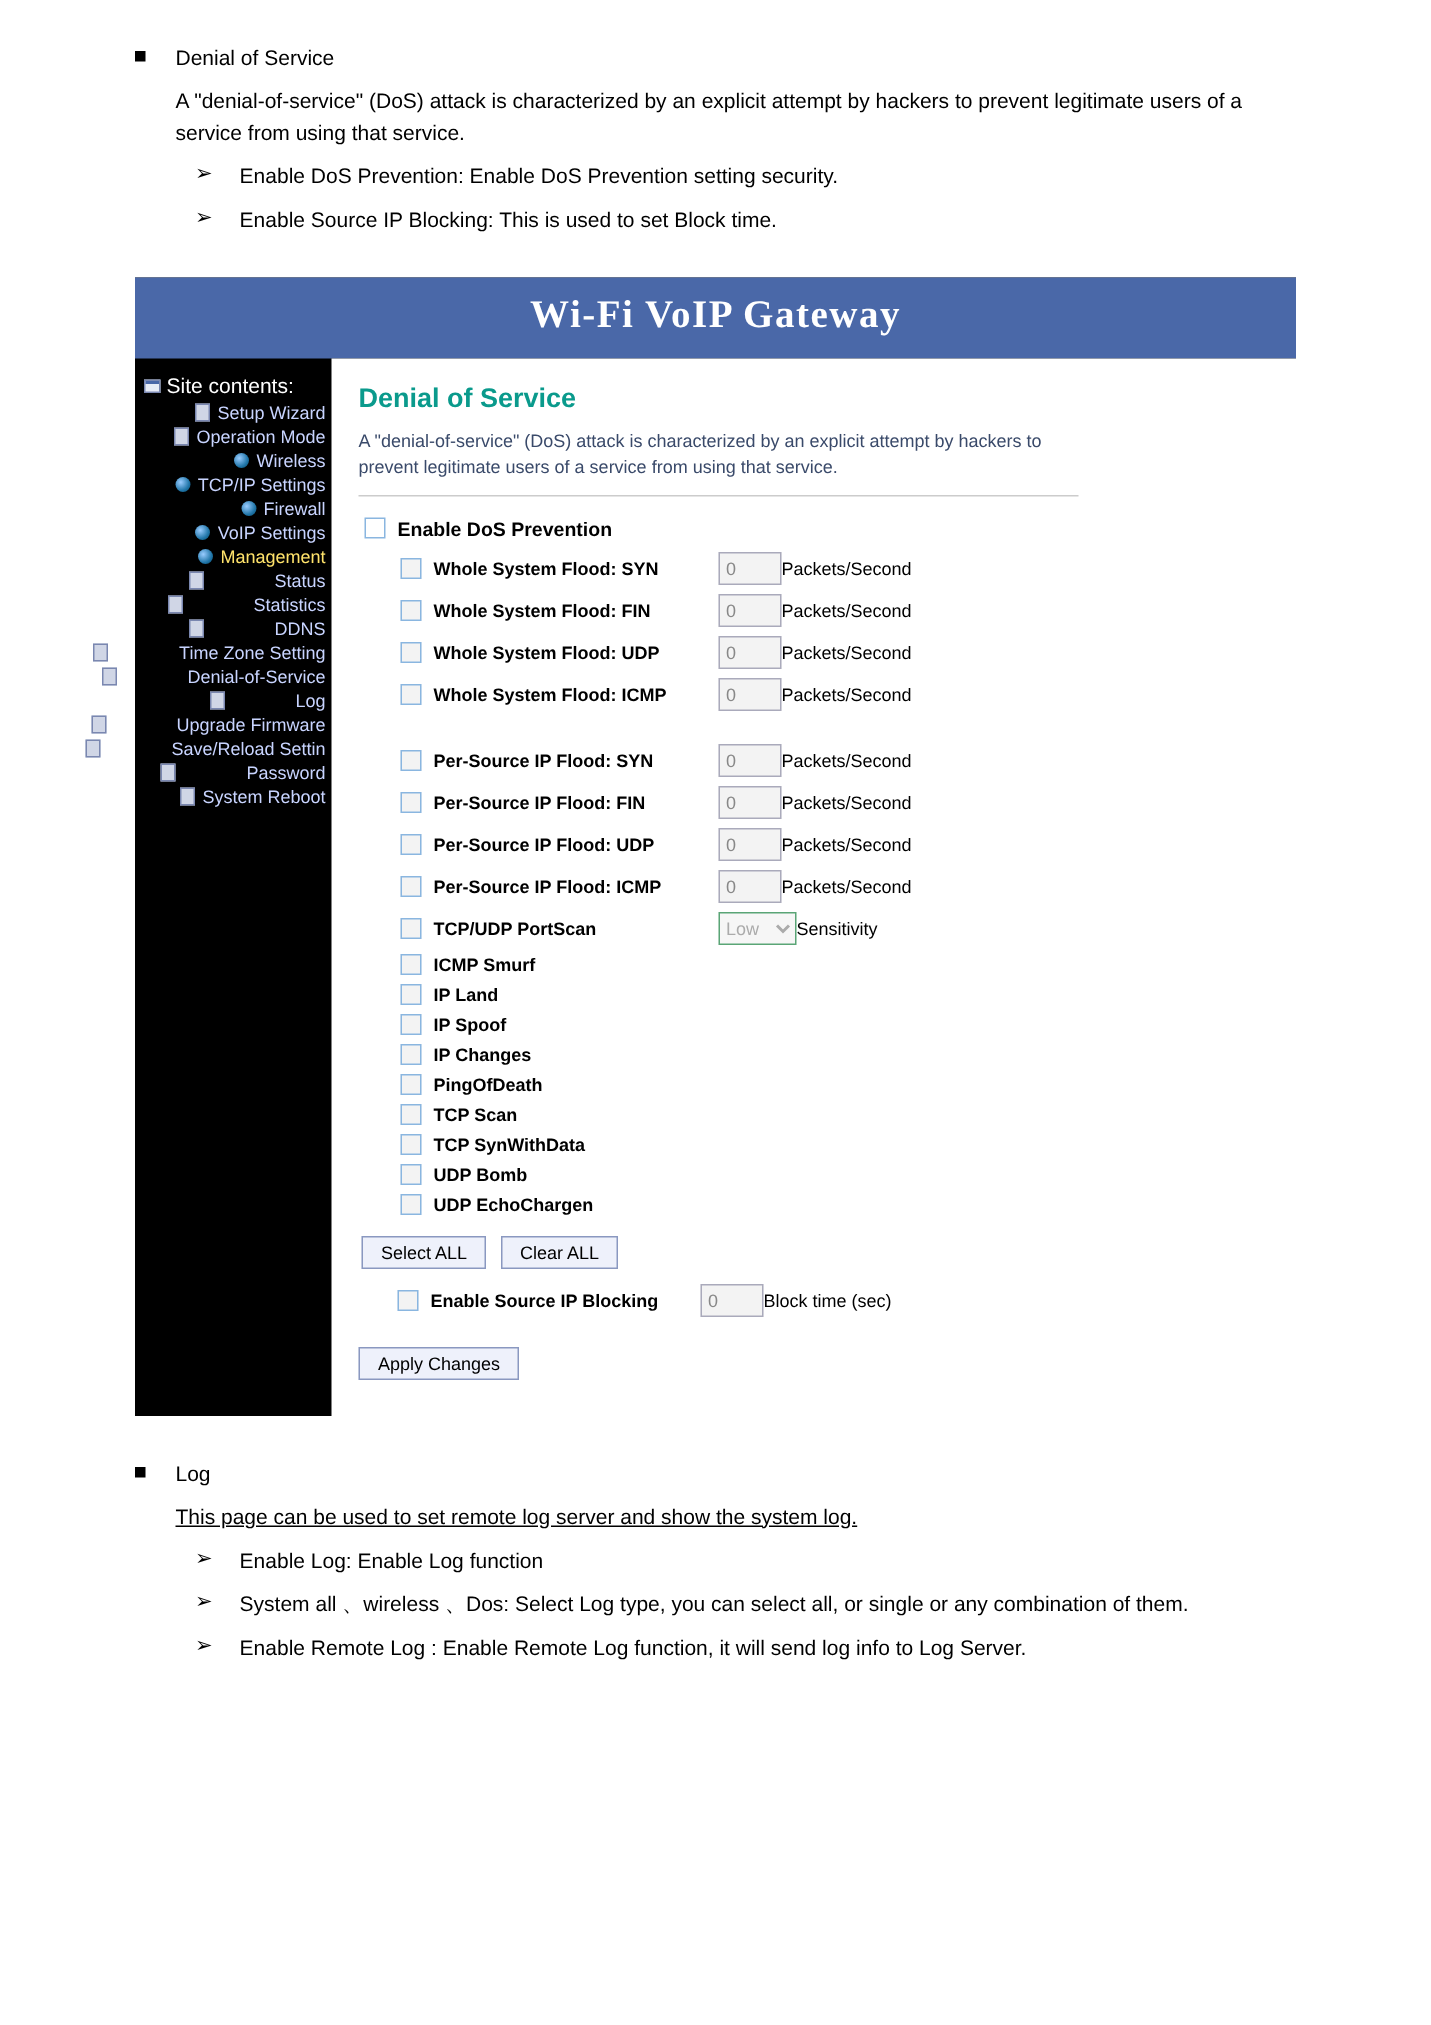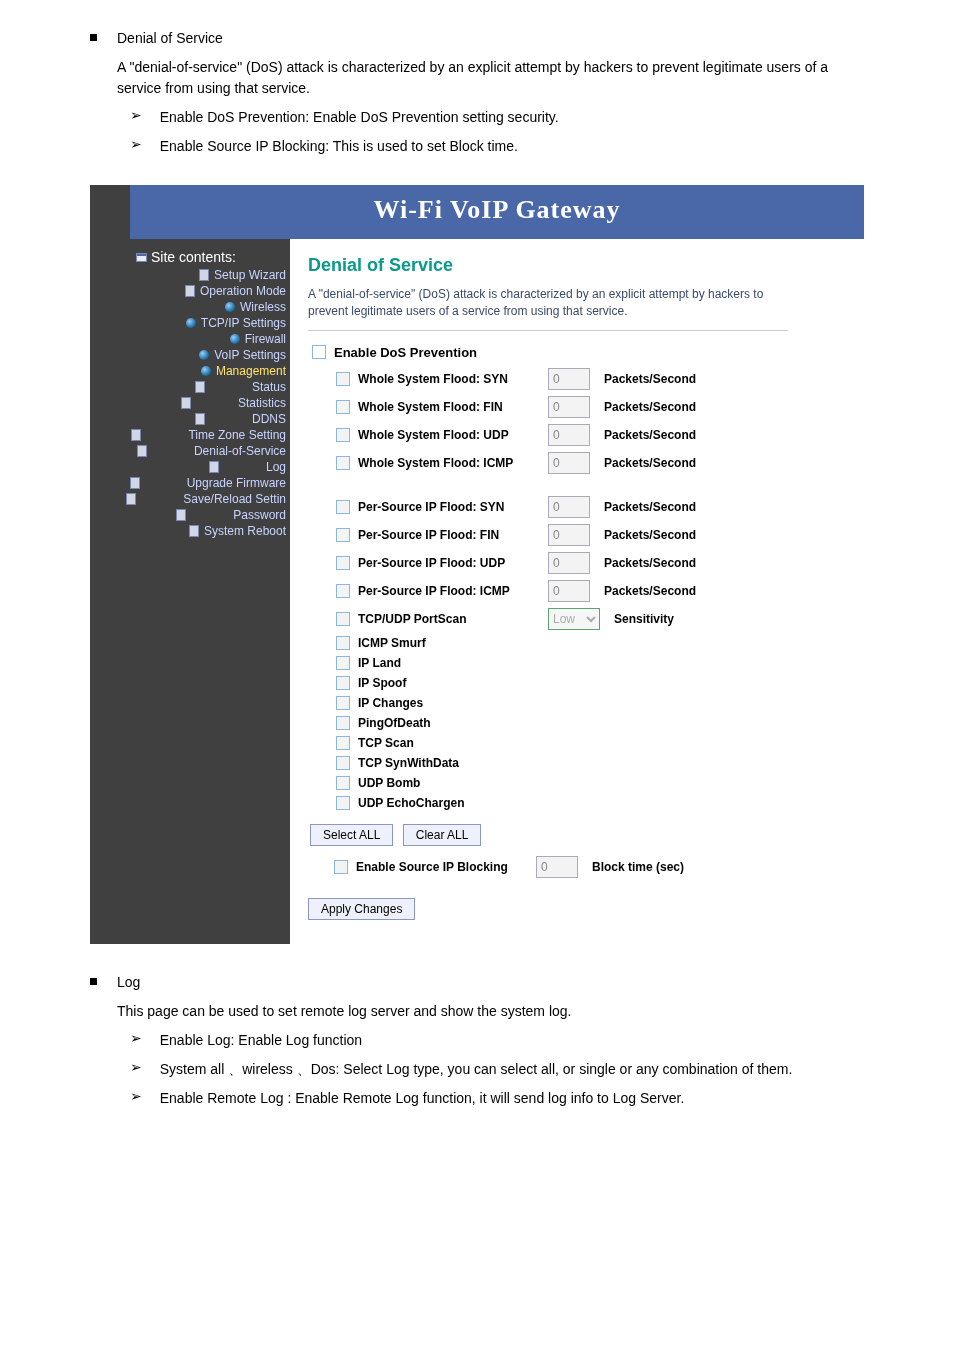--- a/index.html
+++ b/index.html
@@ -4,46 +4,46 @@
   <style>
     * { margin: 0; padding: 0; box-sizing: border-box; }
     body { font-family: Arial, sans-serif; width: 954px; background: #fff; }
 
     .doc-text { padding: 20px 90px; color: #000; font-size: 14px; }
     .bullet-row { display: flex; align-items: flex-start; margin: 8px 0; }
     .bullet-square { width: 7px; height: 7px; background: #000; margin-top: 6px; margin-right: 20px; flex-shrink: 0; }
     .bullet-arrow { margin-left: 40px; margin-right: 18px; flex-shrink: 0; color: #000; font-size: 14px; }
     .doc-line { line-height: 1.5; }
 
-    .app-wrap { margin: 0 90px; background: #404040; padding-left: 40px; }
+    .app-wrap { margin: 0 90px; background: #000000; }
     .titlebar { background: #4a68a8; color: #fff; text-align: center; font-size: 26px; font-family: "Times New Roman", serif; font-weight: bold; padding: 10px 0 14px; letter-spacing: 1px; }
 
     .app-body { display: flex; }
-    .sidebar { width: 160px; padding: 10px 4px 10px 6px; color: #c8d4ff; font-size: 12px; }
+    .sidebar { width: 131px; padding: 10px 4px 10px 6px; color: #c8d4ff; font-size: 12px; }
     .sb-title { color: #fff; font-size: 14px; display: flex; align-items: center; gap: 4px; margin-bottom: 2px; }
     .sb-item { display: flex; align-items: center; gap: 5px; padding: 1px 0 1px 14px; white-space: nowrap; cursor: pointer; justify-content: flex-end; }
     .sb-sub { padding-left: 28px; gap: 47px; }
     .sb-active { color: #ffe36b; }
     .ico-globe { width: 10px; height: 10px; border-radius: 50%; background: radial-gradient(circle at 35% 35%, #9cf 0%, #27a 60%, #046 100%); display: inline-block; flex-shrink: 0; }
     .ico-file { width: 10px; height: 12px; background: #d0d6e6; border: 1px solid #7a87b0; position: relative; display: inline-block; flex-shrink: 0; }
     .ico-window { width: 11px; height: 9px; background: #e8ecf6; border: 1px solid #7a87b0; display: inline-block; flex-shrink: 0; position: relative; }
     .ico-window::before { content: ""; position: absolute; top: 0; left: 0; right: 0; height: 2px; background: #4a68a8; }
 
     .content { flex: 1; background: #fff; padding: 16px 18px 24px; color: #000; font-size: 12px; }
     .content h2 { color: #0a9a8c; font-size: 18px; font-weight: bold; margin-bottom: 10px; }
     .content .desc { color: #3a4a6a; font-size: 12px; line-height: 1.4; max-width: 480px; padding-bottom: 10px; border-bottom: 1px solid #ccc; margin-bottom: 14px; }
 
     .row { display: flex; align-items: center; margin: 6px 0; padding-left: 4px; }
     .row .cb { flex-shrink: 0; }
     .row.enable { font-weight: bold; font-size: 13px; margin-bottom: 8px; }
     .opt-rows { padding-left: 24px; }
     .opt-label { font-weight: bold; width: 190px; margin-left: 8px; }
     .opt-input { width: 42px; height: 22px; border: 1px solid #aab; background: #f3f3f3; color: #888; font-size: 12px; padding: 2px 4px; }
     .opt-select { width: 52px; height: 22px; border: 1px solid #15803d; background: #f3f3f3; color: #888; font-size: 12px; }
-    .opt-unit { font-weight: bold; margin-left: 14px; }
+    .opt-unit { font-weight: normal; }
     label.opt-simple { font-weight: bold; margin-left: 8px; }
 
     input[type=checkbox] { width: 14px; height: 14px; border: 1px solid #8ab6e0; background: #fff; appearance: none; position: relative; cursor: pointer; }
     input[type=checkbox]:disabled { background: #f3f3f3; }
     input[type=text]:disabled, select:disabled { background: #f3f3f3; color: #888; }
 
     .btn { display: inline-block; padding: 3px 12px; border: 1px solid #8a98c0; background: #eef1fb; font-size: 12px; cursor: pointer; margin-right: 6px; }
     .button-row { margin: 14px 0 10px 2px; }
     .src-block-row { margin: 4px 0 16px 26px; display: flex; align-items: center; }
     .apply-row { margin-top: 20px; }
@@ -277,21 +277,21 @@
       </div>
     </div>
   </div>
 </div>
 
 <div class="doc-text">
   <div class="bullet-row">
     <span class="bullet-square"></span>
     <span class="doc-line">Log</span>
   </div>
-  <div class="doc-line" style="margin-left:27px;">This page can be used to set remote log server and show the system log.</div>
+  <div class="doc-line" style="margin-left:27px;text-decoration:underline;">This page can be used to set remote log server and show the system log.</div>
   <div class="bullet-row">
     <span class="bullet-arrow">➢</span>
     <span class="doc-line">Enable Log: Enable Log function</span>
   </div>
   <div class="bullet-row">
     <span class="bullet-arrow">➢</span>
     <span class="doc-line">System all 、wireless 、Dos: Select Log type, you can select all, or single or any combination of them.</span>
   </div>
   <div class="bullet-row">
     <span class="bullet-arrow">➢</span>

